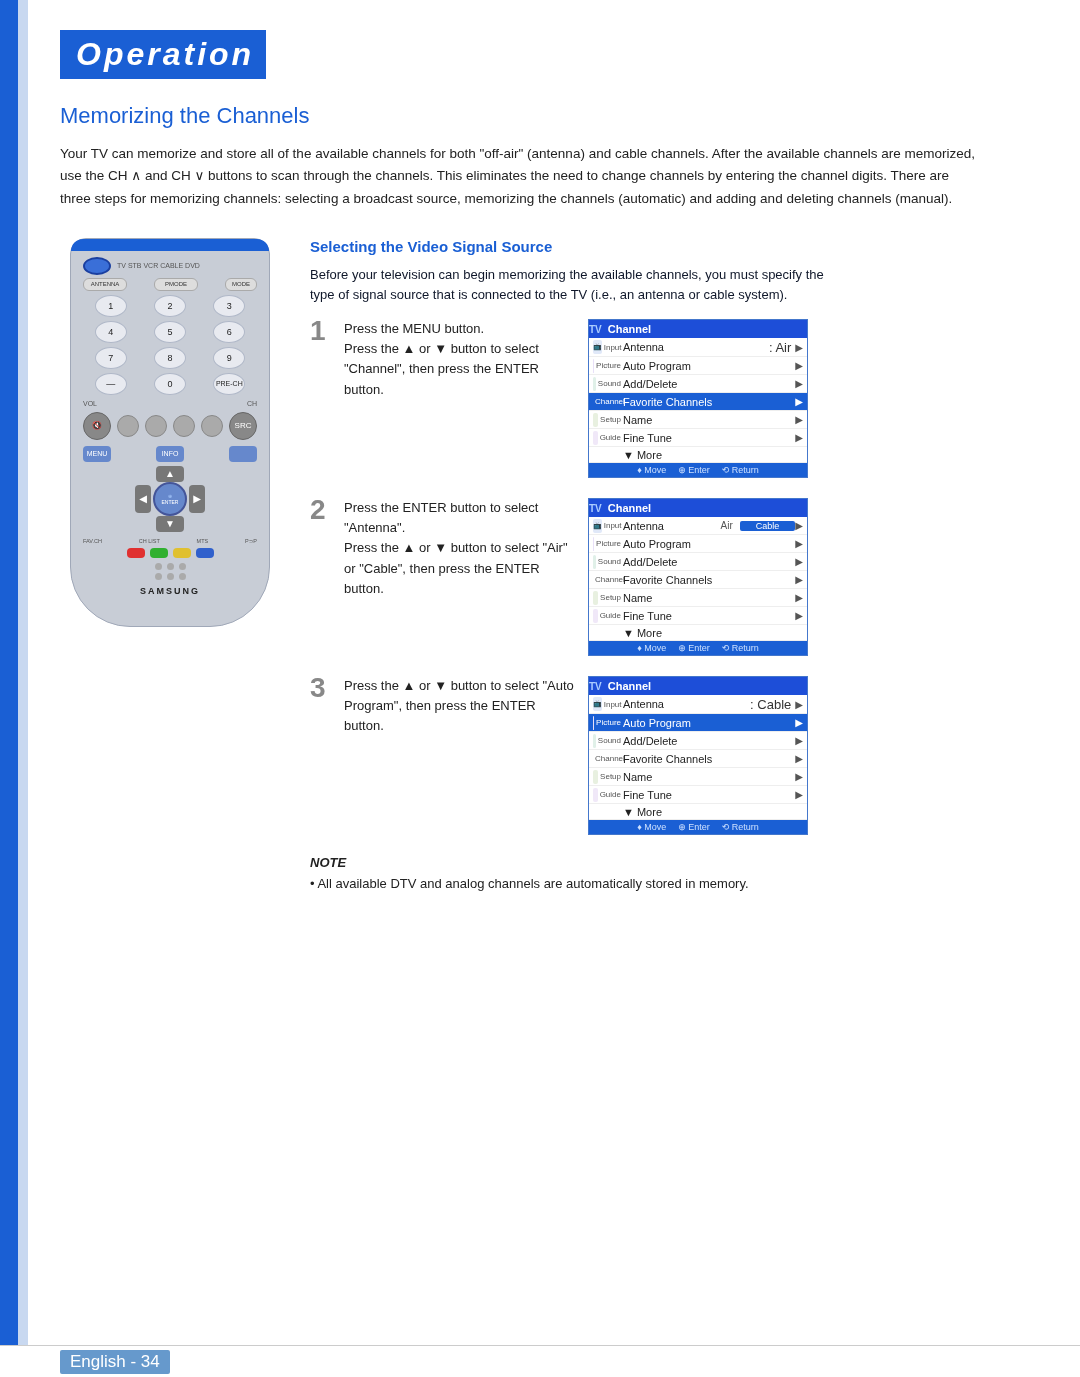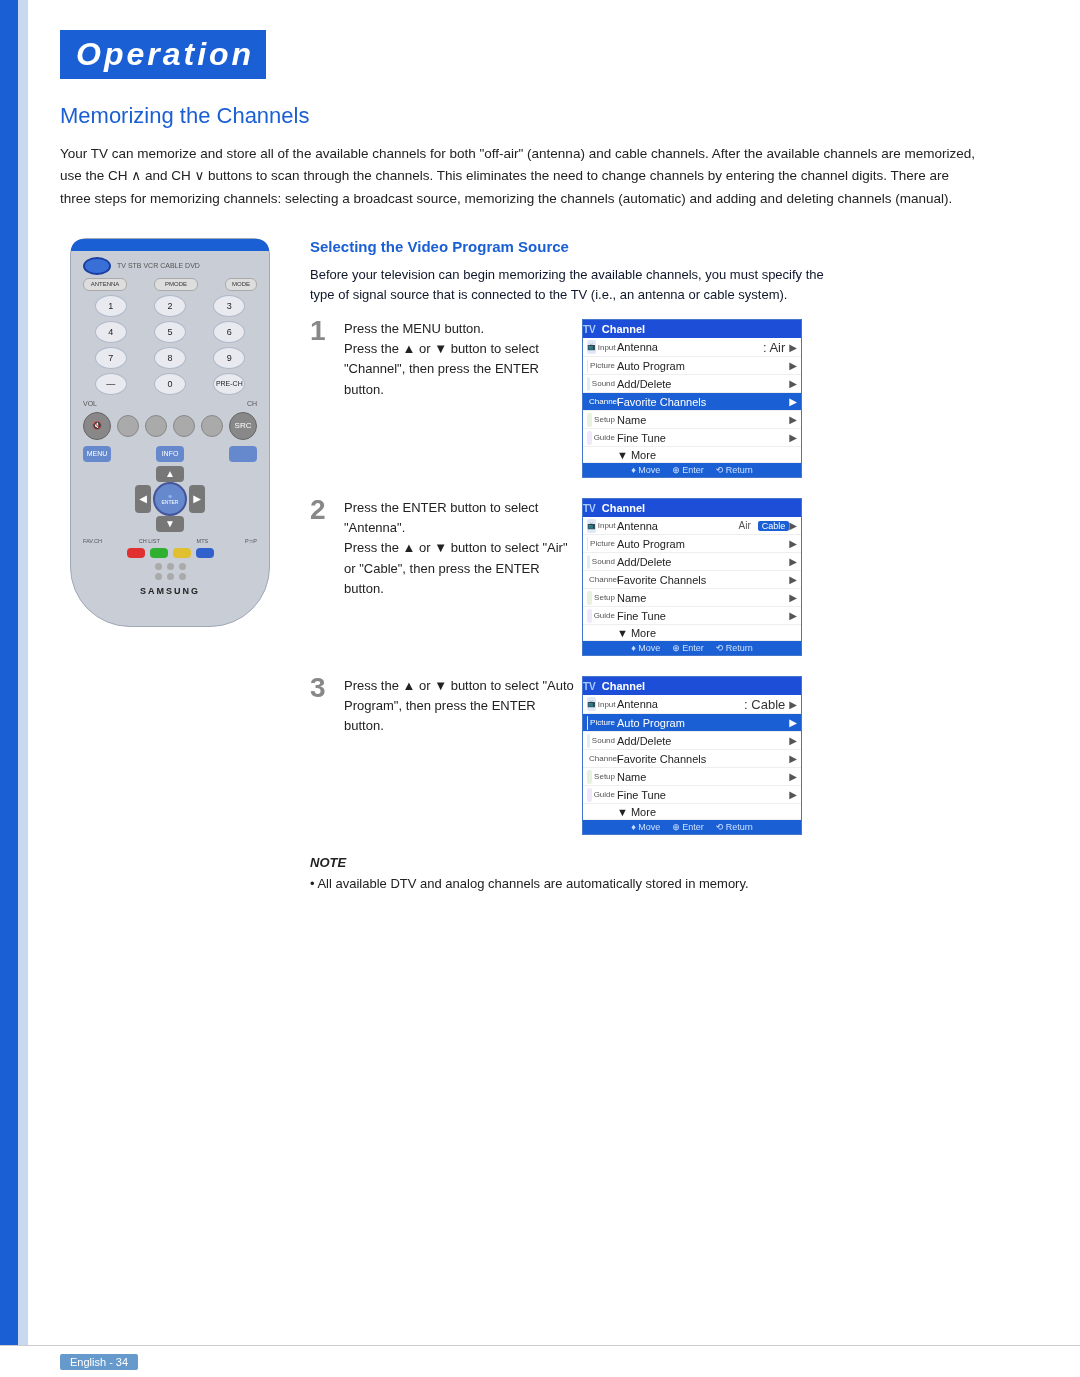--- a/index.html
+++ b/index.html
@@ -341,21 +341,21 @@
       font-size: 28px;
       color: #888;
       font-weight: bold;
       line-height: 1;
       flex: 0 0 22px;
       margin-top: -2px;
     }
 
     .step-content {
       display: flex;
-      gap: 8px;
+      gap: 14px;
       align-items: flex-start;
     }
 
     .step-text {
       font-size: 13px;
       line-height: 1.55;
       color: #222;
       max-width: 230px;
     }
 
@@ -448,21 +448,21 @@
     }
     .footer-item {
       color: #cce0ff;
       font-size: 9px;
     }
 
     .cable-badge {
       background: #1a5fd4;
       color: #fff;
       font-size: 9px;
-      padding: 0 4px;
+      padding: 0 16px;
       border-radius: 2px;
       margin-left: 3px;
       text-align: center;
     }
 
     
     .note-section {
       margin-top: 20px;
       margin-bottom: 30px;
       max-width: 700px;
@@ -488,21 +488,21 @@
       height: 32px;
       background: #fff;
       border-top: 1px solid #ccc;
       display: flex;
       align-items: center;
       padding-left: 60px;
     }
     .page-num-badge {
       background: #6699cc;
       color: #fff;
-      font-size: 11px;
+      font-size: 17px;
       padding: 2px 10px;
       border-radius: 2px;
     }
   </style>
 </head>
 <body>
 
 <div class="left-bar"></div>
 <div class="left-bar-accent"></div>
 
@@ -612,21 +612,21 @@
           <div class="dot"></div>
             <div class="dot"></div>
             <div class="dot"></div>
         </div>
 
         <div class="samsung-text">SAMSUNG</div>
       </div>
     </div>
 
     <div class="steps-area">
-      <div class="subsection-heading">Selecting the Video Program Source</div>
+      <div class="subsection-heading">Selecting the Video Signal Source</div>
       <div class="step-description">Before your television can begin memorizing the available channels, you must specify the type of signal source that is connected to the TV (i.e., an antenna or cable system).</div>
 
       <div class="steps-list">
 
         <div class="step-item">
           <div class="step-number">1</div>
           <div class="step-content">
             <div class="step-text">
               Press the MENU button.<br>
               Press the ▲ or ▼ button to select "Channel", then press the ENTER button.

